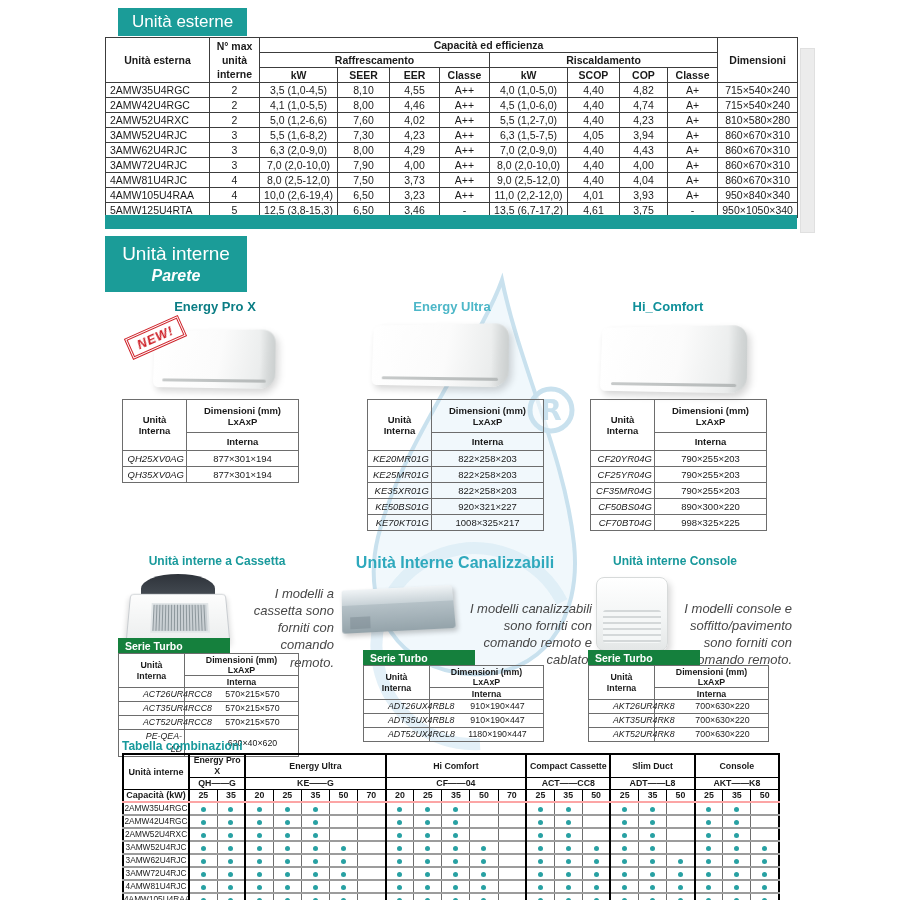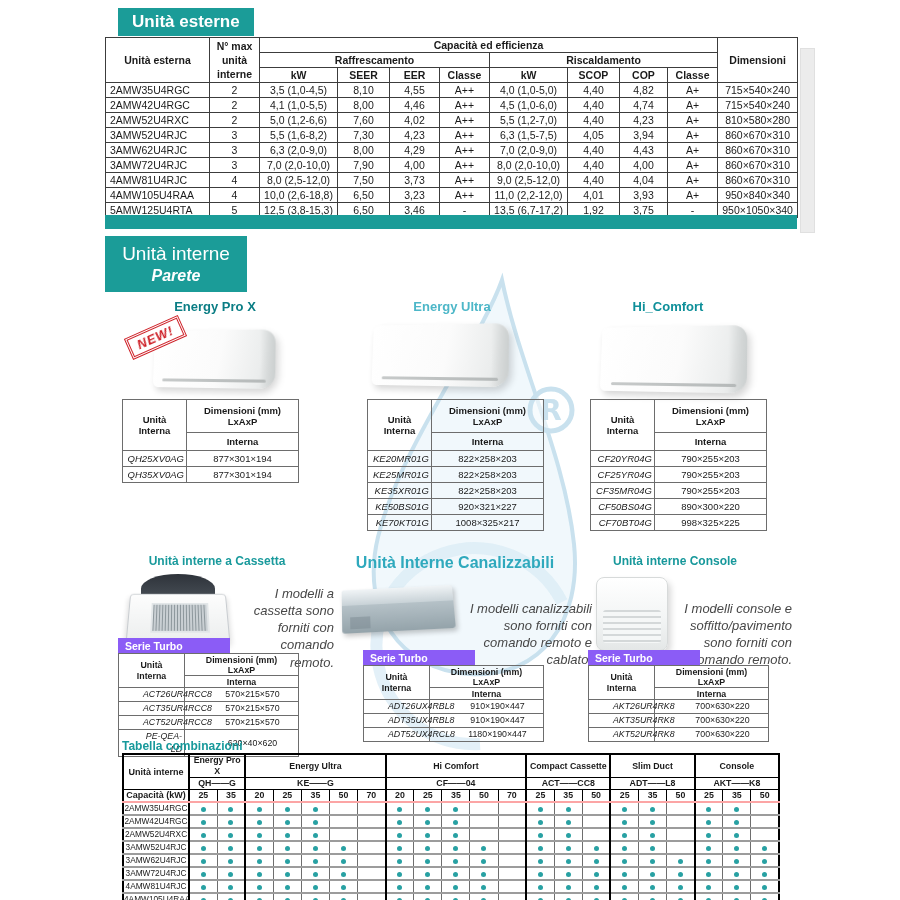--- a/index.html
+++ b/index.html
@@ -7,21 +7,21 @@
     width:900px;height:900px;position:relative;background:#ffffff;
     font-family:"Liberation Sans", sans-serif;color:#1a1a1a;overflow:hidden;
     -webkit-font-smoothing:antialiased;
   }
   .abs{position:absolute;}
   .pre{white-space:pre-line;}
   .center{text-align:center;}
 
   
   .teal-box{background:#1b9c98;color:#fff;}
-  .h1-box{left:118px;top:8px;padding:4px 14px;font-size:17px;font-weight:700;}
+  .h1-box{left:118px;top:8px;padding:4px 14px;font-size:17px;font-weight:400;}
   .h2-box{left:105px;top:236px;width:142px;height:56px;display:flex;flex-direction:column;
           align-items:center;justify-content:center;line-height:1.2;}
   .h2-box .t1{font-size:19px;}
   .h2-box .t2{font-size:16px;font-style:italic;font-weight:bold;}
 
   
   table{border-collapse:collapse;}
   .outdoor{left:105px;top:37px;width:692px;table-layout:fixed;background:transparent;}
   .outdoor th,.outdoor td{border:1px solid #3c3c3c;font-size:10.5px;text-align:center;
       padding:0 2px;line-height:14px;overflow:hidden;}
@@ -81,21 +81,21 @@
   .ac-duct::after{content:"";position:absolute;bottom:4px;left:7%;width:18%;height:28%;
     background:#78868d;opacity:.45;}
 
   .ac-console{background:linear-gradient(180deg,#ffffff,#f3f5f5 55%,#e4e7e7);
     border:1px solid #d7dada;border-radius:8px;box-shadow:3px 4px 6px rgba(0,0,0,0.15);}
   .ac-console .louvres{position:absolute;left:9%;right:9%;bottom:10%;height:46%;border-radius:3px;
     background:repeating-linear-gradient(180deg,#d4d8d9 0 2px,#f5f7f7 2px 6px);}
 
   .desc{font-style:italic;font-size:13px;line-height:1.32;color:#474747;text-align:right;}
 
-  .serie-label{background:#8b5cf6;color:#fff;font-weight:bold;font-size:10.5px;
+  .serie-label{background:#15803d;color:#fff;font-weight:bold;font-size:10.5px;
     padding:2px 0 2px 7px;width:105px;}
 
   
   .combo-title{left:122px;top:739px;font-size:12px;font-weight:bold;color:#17999b;}
   .combos{left:122px;top:753px;width:658px;table-layout:fixed;border:2px solid #000;}
   .combos th,.combos td{border:1px solid #6e6e6e;text-align:center;padding:0;overflow:hidden;}
   .combos thead th{border-color:#000;font-weight:bold;font-size:8.8px;line-height:11px;height:11px;}
   .combos thead tr:last-child th{border-bottom:2px solid #fca5a5;}
   .combos tbody th,.combos tbody td{border-top:2px solid #9c9c9c;height:11px;line-height:11px;}
   .combos tbody th{font-weight:normal;font-size:8.3px;text-align:center;border-right:2px solid #000;}
@@ -243,39 +243,39 @@
         <td>A++</td>
         <td>9,0 (2,5-12,0)</td>
         <td>4,40</td>
         <td>4,04</td>
         <td>A+</td>
         <td>860×670×310</td>
       </tr>
       <tr>
         <td>4AMW105U4RAA</td>
         <td>4</td>
-        <td>10,0 (2,6-18,8)</td>
+        <td>10,0 (2,6-19,4)</td>
         <td>6,50</td>
         <td>3,23</td>
         <td>A++</td>
         <td>11,0 (2,2-12,0)</td>
         <td>4,01</td>
         <td>3,93</td>
         <td>A+</td>
         <td>950×840×340</td>
       </tr>
       <tr>
         <td>5AMW125U4RTA</td>
         <td>5</td>
         <td>12,5 (3,8-15,3)</td>
         <td>6,50</td>
         <td>3,46</td>
         <td>-</td>
         <td>13,5 (6,7-17,2)</td>
-        <td>1,92</td>
+        <td>4,61</td>
         <td>3,75</td>
         <td>-</td>
         <td>950×1050×340</td>
       </tr>
     </tbody>
 </table>
 <div class="abs outdoor-bar"></div>
 <div class="abs scroll-strip"></div>
 
 <div class="abs teal-box h2-box">

